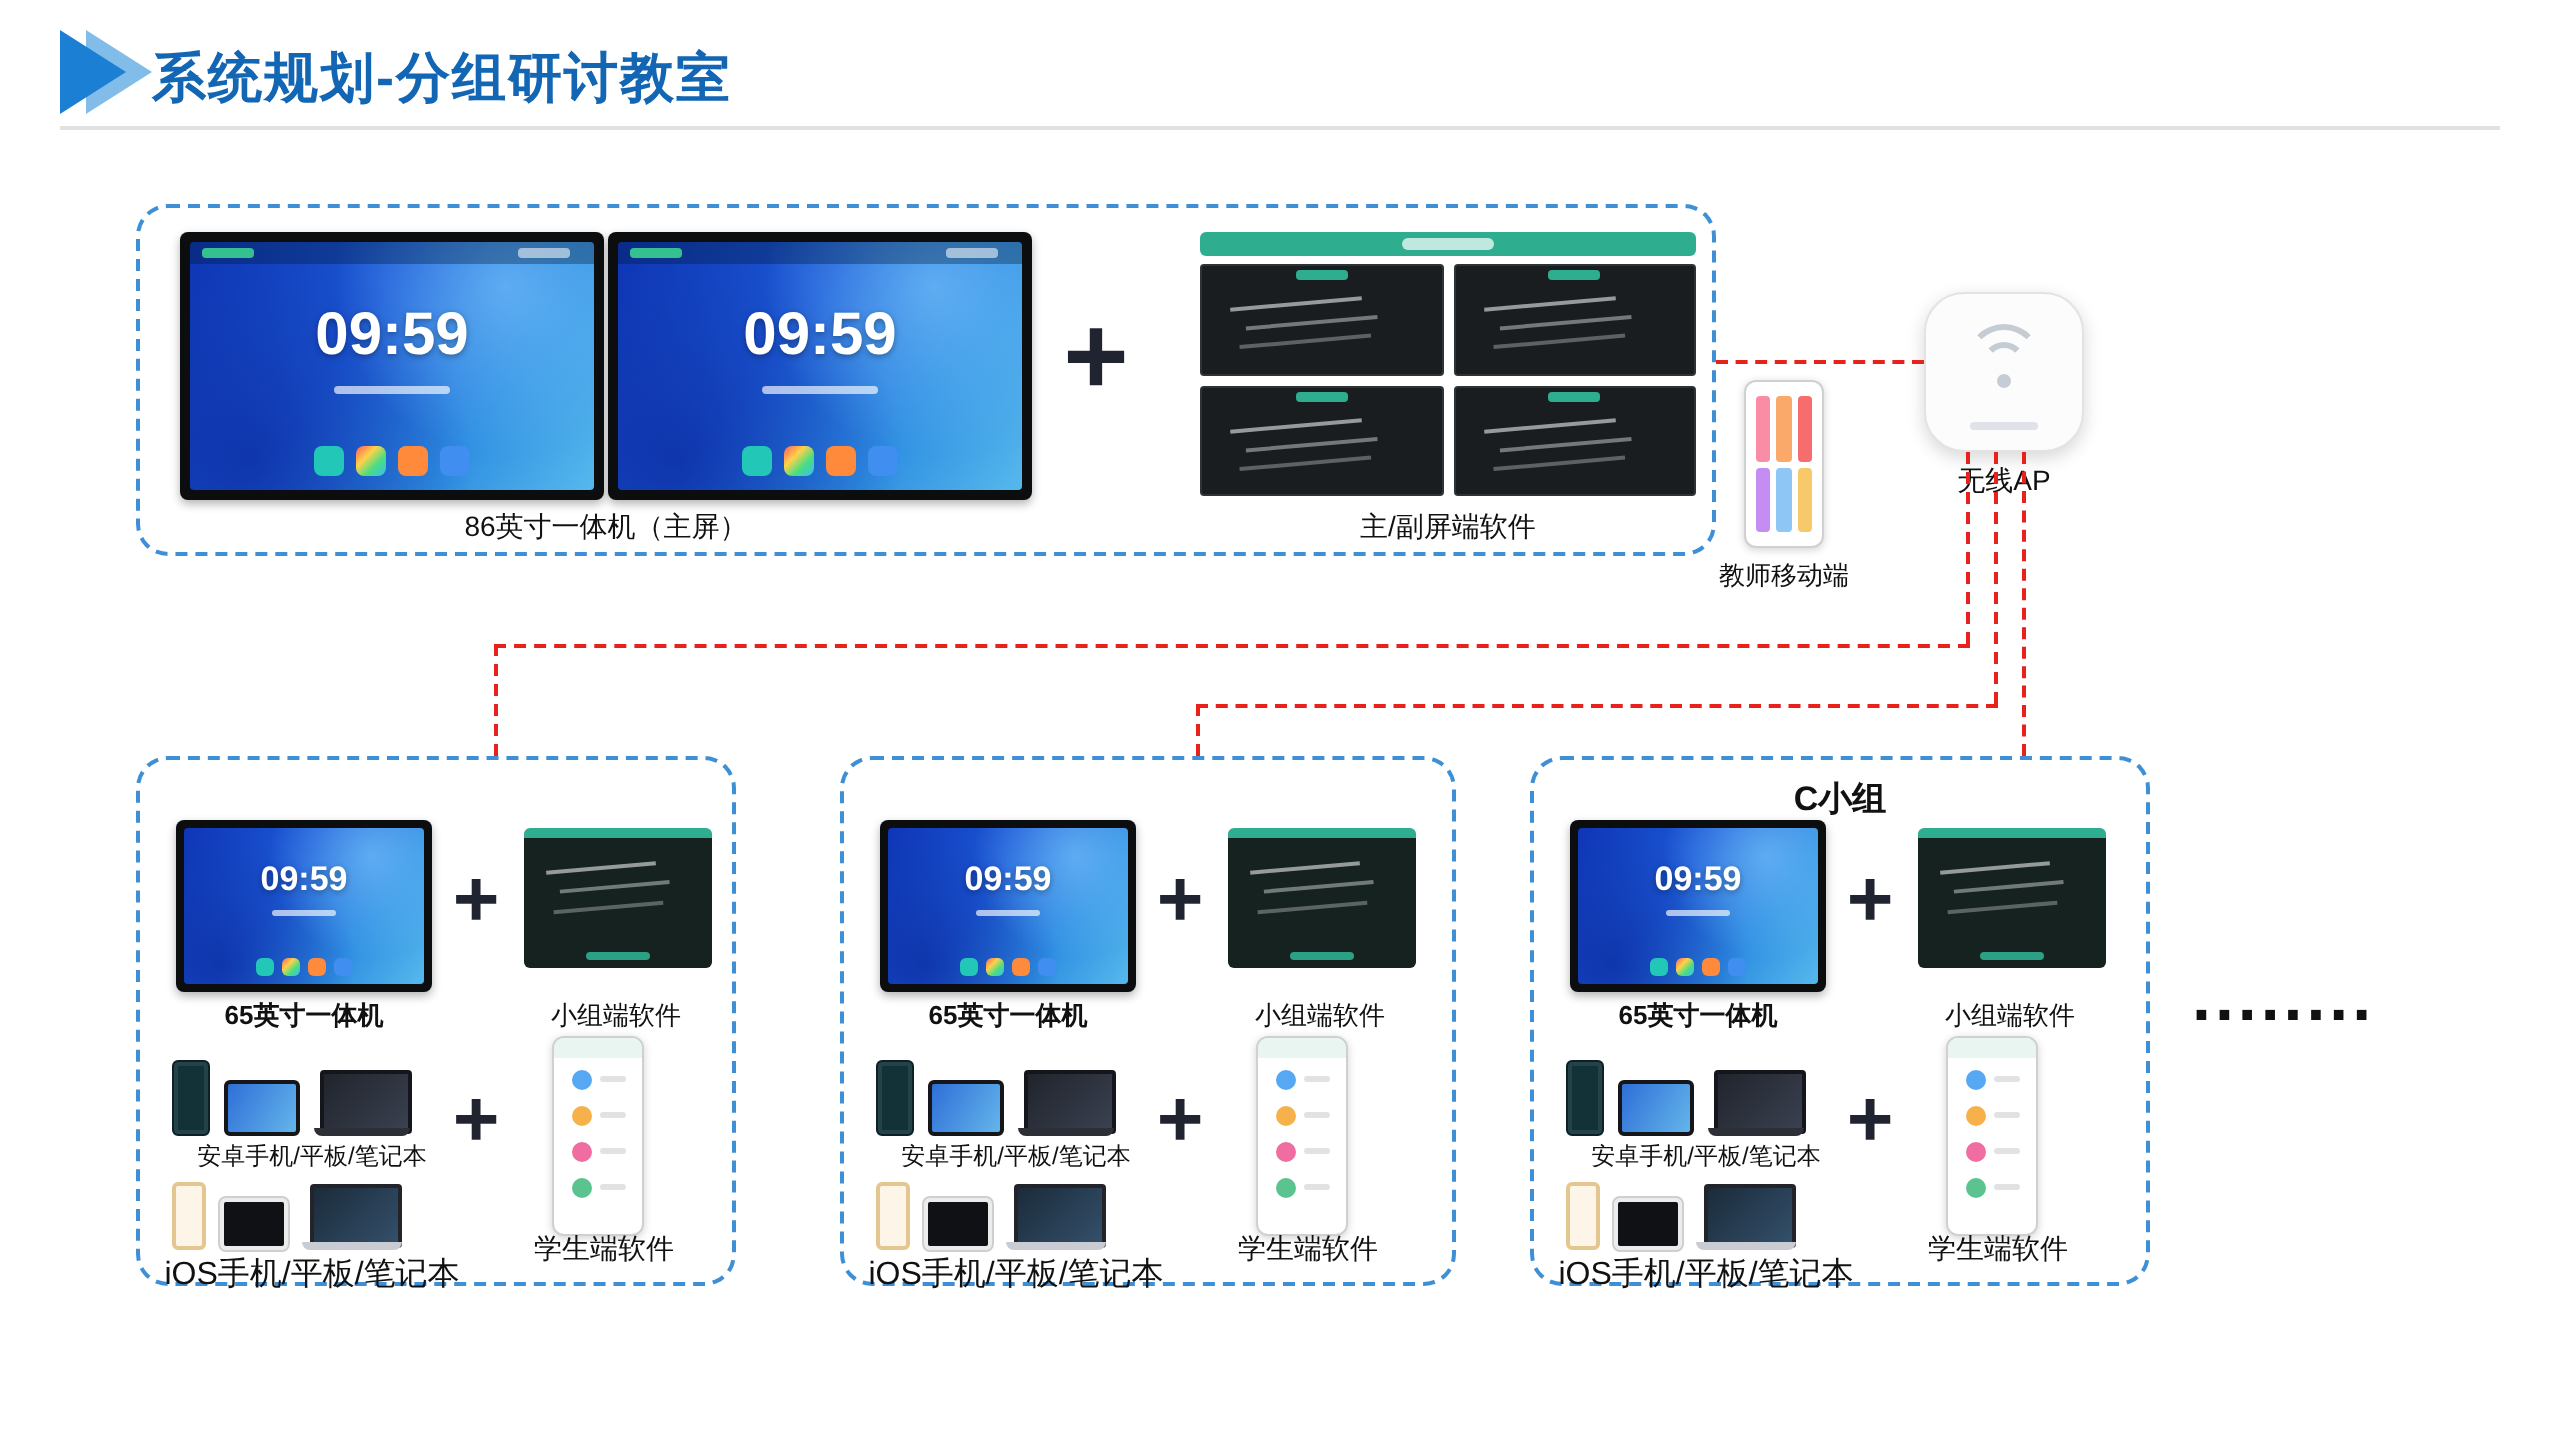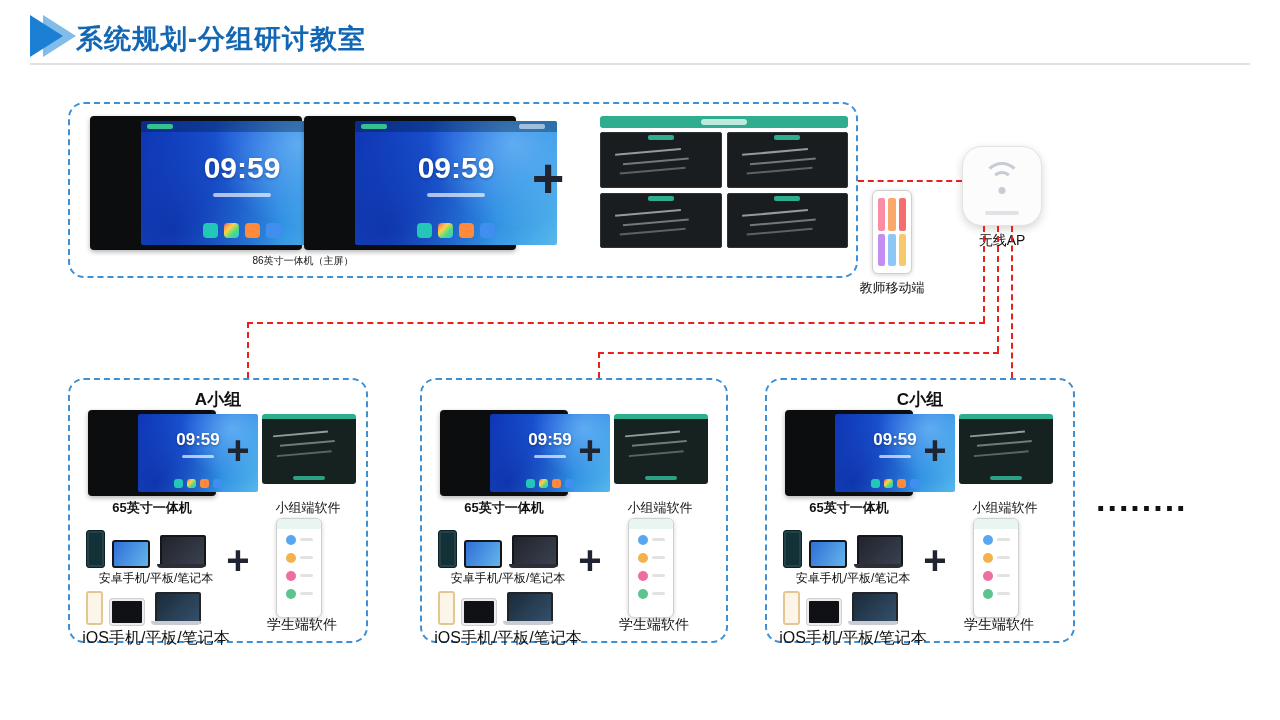--- a/index.html
+++ b/index.html
@@ -23,21 +23,21 @@
   .gC{left:765px;top:378px;width:310px;height:265px;}
 
   
   .tv{position:absolute;background:#0c0d0f;border-radius:4px;box-shadow:0 2px 5px rgba(0,0,0,.3);}
   .tv-large{width:212px;height:134px;padding:5px;}
   .tv-small{width:128px;height:86px;padding:4px;}
   .tv-screen{position:relative;width:100%;height:100%;border-radius:2px;overflow:hidden;
     background:
       radial-gradient(circle at 78% 18%, rgba(130,205,255,.6), transparent 45%),
       radial-gradient(circle at 15% 88%, rgba(8,35,150,.65), transparent 55%),
-      linear-gradient(125deg,#0e35b5 0%,#1d5bd8 40%,#2f8fe2 72%,#56b9ec 100%); margin-left: 46px;}
+      linear-gradient(125deg,#0e35b5 0%,#1d5bd8 40%,#2f8fe2 72%,#56b9ec 100%);}
   .tv-large .tv-screen::before{content:"";position:absolute;left:0;top:0;width:100%;height:11px;background:rgba(0,25,55,.35);}
   .tv-large .tv-screen::after{content:"";position:absolute;left:6px;top:3px;width:26px;height:5px;border-radius:2px;background:#35c08f;box-shadow:158px 0 0 rgba(255,255,255,.55);}
   .tv-time{position:absolute;left:50%;transform:translateX(-50%);color:#fff;font-weight:bold;text-shadow:0 1px 3px rgba(0,0,0,.35);line-height:1;}
   .tv-large .tv-time{top:26%;font-size:30px;}
   .tv-small .tv-time{top:22%;font-size:17px;}
   .tv-date{position:absolute;left:50%;transform:translateX(-50%);border-radius:2px;background:rgba(255,255,255,.65);}
   .tv-large .tv-date{top:58%;width:58px;height:4px;}
   .tv-small .tv-date{top:52%;width:32px;height:3px;}
   .dock{position:absolute;left:50%;transform:translateX(-50%);display:flex;}
   .tv-large .dock{bottom:7px;gap:6px;}
@@ -101,21 +101,21 @@
   .dv-ilap::before{content:"";position:absolute;left:4px;top:0;width:42px;height:28px;background:linear-gradient(135deg,#1b2b3a,#34506b);border:2px solid #22242a;border-radius:2px;}
   .dv-ilap::after{content:"";position:absolute;left:0;bottom:0;width:50px;height:4px;background:#c9ccd2;border-radius:0 0 4px 4px;}
 
   
   .rl{position:absolute;}
   .rl-h{height:0;border-top:2px dashed #e8211d;}
   .rl-v{width:0;border-left:2px dashed #e8211d;}
 
   
   .lbl{position:absolute;text-align:center;color:#111;font-size:13px;line-height:1.25;}
-  .lbl-maindisp{left:20px;top:151px;width:426px;font-size:10px;}
+  .lbl-maindisp{left:20px;top:151px;width:426px;font-size:14px;}
   .lbl-mainsw{left:530px;top:151px;width:248px;font-size:14px;}
   .lbl-teacher{left:840px;top:280px;width:104px;font-size:13px;}
   .lbl-ap{left:962px;top:232px;width:80px;font-size:14px;}
   .gname{position:absolute;left:0;top:8px;width:100%;text-align:center;font-size:17px;font-weight:bold;color:#111;}
   .g-disp{left:18px;top:30px;}
   .g-displbl{left:0;top:120px;width:164px;font-weight:bold;}
   .g-swlbl{left:172px;top:120px;width:132px;}
   .g-androidlbl{left:0;top:191px;width:172px;font-size:12px;}
   .g-ioslbl{left:0;top:248px;width:172px;font-size:16px;}
   .g-studlbl{left:184px;top:236px;width:96px;font-size:14px;}
@@ -167,20 +167,21 @@
     <div class="swgrid">
       <div class="swg-head"></div>
       <div class="swg-cells">
         <div class="swg-cell"></div>
         <div class="swg-cell"></div>
         <div class="swg-cell"></div>
         <div class="swg-cell"></div>
       </div>
     </div>
     <div class="lbl lbl-maindisp">86英寸一体机（主屏）</div>
+    <div class="lbl lbl-mainsw">主/副屏端软件</div>
   </section>
 
   <div class="phone teacher-phone">
     <div class="tp-grid">
       <i class="tp1"></i>
       <i class="tp2"></i>
       <i class="tp3"></i>
       <i class="tp4"></i>
       <i class="tp5"></i>
       <i class="tp6"></i>
@@ -199,21 +200,20 @@
   <i class="rl rl-h" style="left:858px;top:180px;width:104px;"></i>
   <i class="rl rl-v" style="left:983px;top:226px;height:96px;"></i>
   <i class="rl rl-h" style="left:247px;top:322px;width:738px;"></i>
   <i class="rl rl-v" style="left:247px;top:322px;height:56px;"></i>
   <i class="rl rl-v" style="left:997px;top:226px;height:126px;"></i>
   <i class="rl rl-h" style="left:598px;top:352px;width:401px;"></i>
   <i class="rl rl-v" style="left:598px;top:352px;height:26px;"></i>
   <i class="rl rl-v" style="left:1011px;top:226px;height:152px;"></i>
 
   <section class="zone gA">
-    <h2 class="gname">A小组</h2>
     <div class="tv tv-small g-disp">
       <div class="tv-screen">
         <div class="tv-time">09:59</div>
         <div class="tv-date"></div>
         <div class="dock">
           <i class="ic-a"></i>
           <i class="ic-b"></i>
           <i class="ic-c"></i>
           <i class="ic-d"></i>
         </div>

